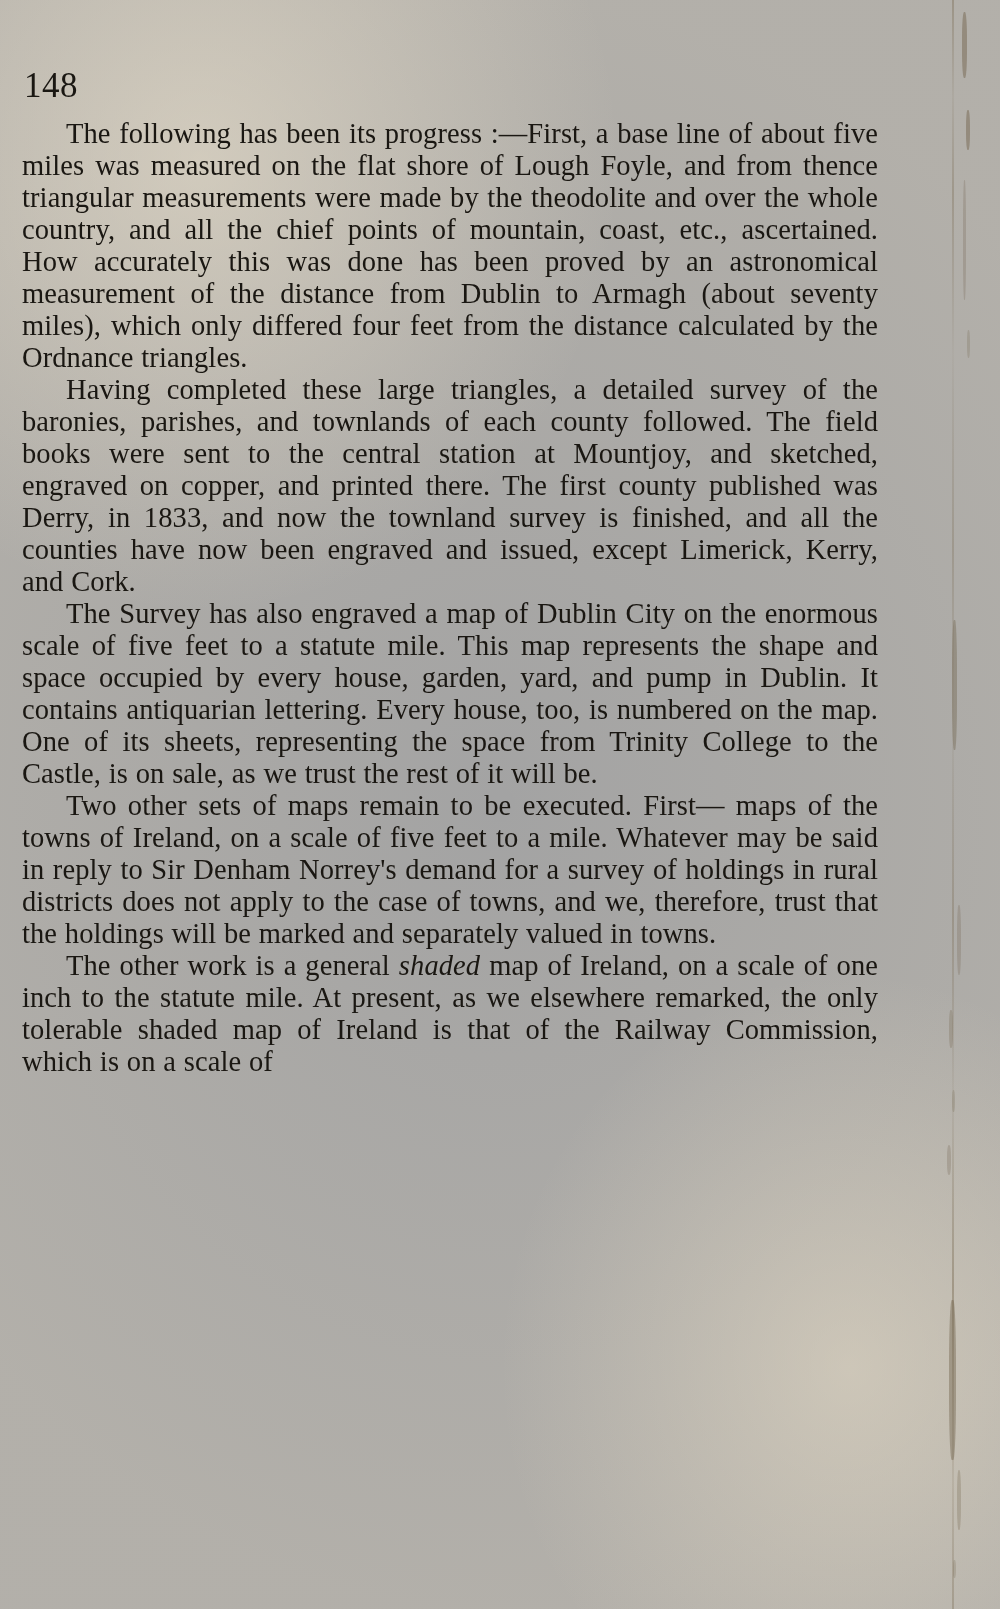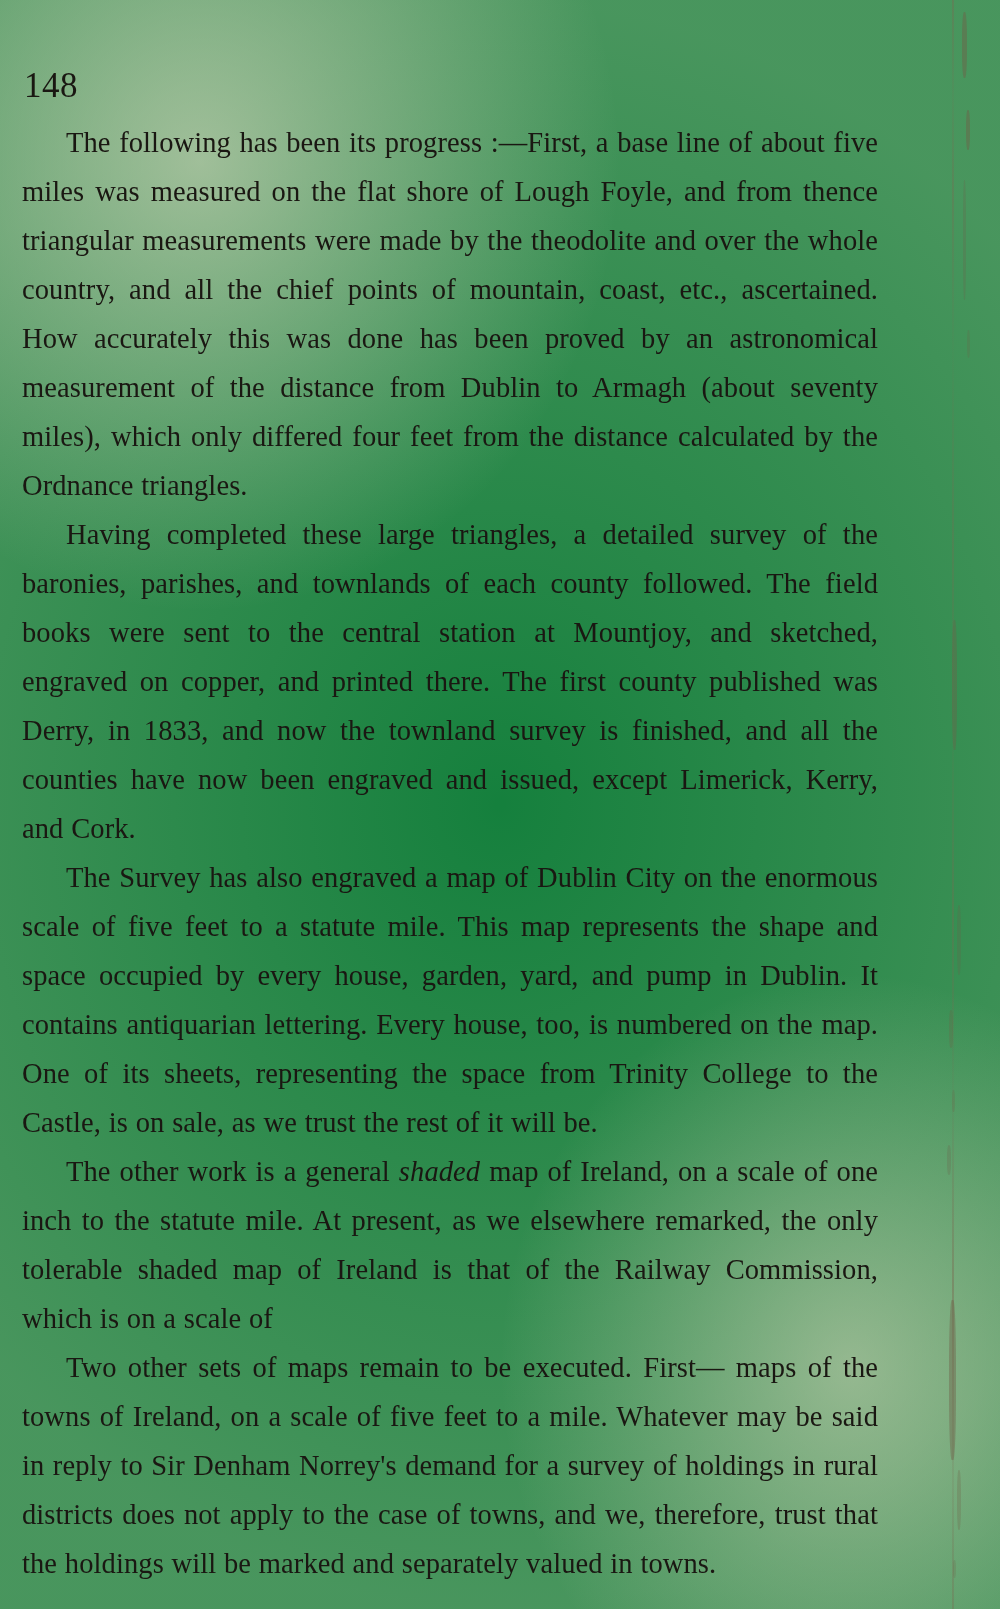--- a/index.html
+++ b/index.html
@@ -14,21 +14,21 @@
     font-family: "Liberation Serif", serif;
     color: #1a1712;
     overflow: hidden;
   }
 
   .page {
     position: absolute;
     top: 0; left: 0;
     width: 1000px;
     height: 1609px;
-    background: #15803d;
+    background: #a3a3a3;
   }
 
   
   .paper-tint {
     position: absolute;
     inset: 0;
     background:
       radial-gradient(ellipse 60% 40% at 20% 10%, rgba(236,226,205,0.55), rgba(236,226,205,0) 70%),
       radial-gradient(ellipse 50% 35% at 85% 85%, rgba(233,222,199,0.5), rgba(233,222,199,0) 70%),
       radial-gradient(ellipse 70% 50% at 50% 50%, rgba(250,247,240,0.0), rgba(226,214,190,0.25) 100%);
@@ -64,21 +64,21 @@
     letter-spacing: 2.4px;
     font-family: "Liberation Serif", serif;
     padding-left: 14px;
   }
 
   .body-text p {
     margin: 0;
     text-align: justify;
     text-justify: inter-word;
     font-size: 28.5px;
-    line-height: 49px;
+    line-height: 32px;
     text-indent: 44px;
     letter-spacing: 0.1px;
     word-spacing: 0.5px;
   }
   .body-text p.first {
     text-indent: 44px;
   }
   .body-text p em {
     font-style: italic;
   }
@@ -130,22 +130,22 @@
   <div class="content">
 
     <div class="header-row">
       <div class="folio">148</div>
     </div>
 
     <div class="body-text">
       <p class="first">The following has been its progress :—First, a base line of about five miles was measured on the flat shore of Lough Foyle, and from thence triangular measurements were made by the theodolite and over the whole country, and all the chief points of mountain, coast, etc., ascertained.  How accurately this was done has been proved by an astronomical measurement of the distance from Dublin to Armagh (about seventy miles), which only differed four feet from the distance calculated by the Ordnance triangles.</p>
       <p>Having completed these large triangles, a detailed survey of the baronies, parishes, and townlands of each county followed.  The field books were sent to the central station at Mountjoy, and sketched, engraved on copper, and printed there.  The first county published was Derry, in 1833, and now the townland survey is finished, and all the counties have now been engraved and issued, except Limerick, Kerry, and Cork.</p>
       <p>The Survey has also engraved a map of Dublin City on the enormous scale of five feet to a statute mile.  This map represents the shape and space occupied by every house, garden, yard, and pump in Dublin.  It contains antiquarian lettering.  Every house, too, is numbered on the map. One of its sheets, representing the space from Trinity College to the Castle, is on sale, as we trust the rest of it will be.</p>
+      <p>Two other sets of maps remain to be executed.  First— maps of the towns of Ireland, on a scale of five feet to a mile. Whatever may be said in reply to Sir Denham Norrey's demand for a survey of holdings in rural districts does not apply to the case of towns, and we, therefore, trust that the holdings will be marked and separately valued in towns.</p>
       <p><span>The other work is a general </span><em>shaded</em><span> map of Ireland, on a scale of one inch to the statute mile.  At present, as we elsewhere remarked, the only tolerable shaded map of Ireland is that of the Railway Commission, which is on a scale of</span></p>
-      <p>Two other sets of maps remain to be executed.  First— maps of the towns of Ireland, on a scale of five feet to a mile. Whatever may be said in reply to Sir Denham Norrey's demand for a survey of holdings in rural districts does not apply to the case of towns, and we, therefore, trust that the holdings will be marked and separately valued in towns.</p>
     </div>
 
   </div>
 
   <div class="edge-rule"></div>
   <div class="edge-blotch b1"></div>
   <div class="edge-blotch b2"></div>
   <div class="edge-blotch b3"></div>
   <div class="edge-blotch b4"></div>
   <div class="edge-blotch b5"></div>

